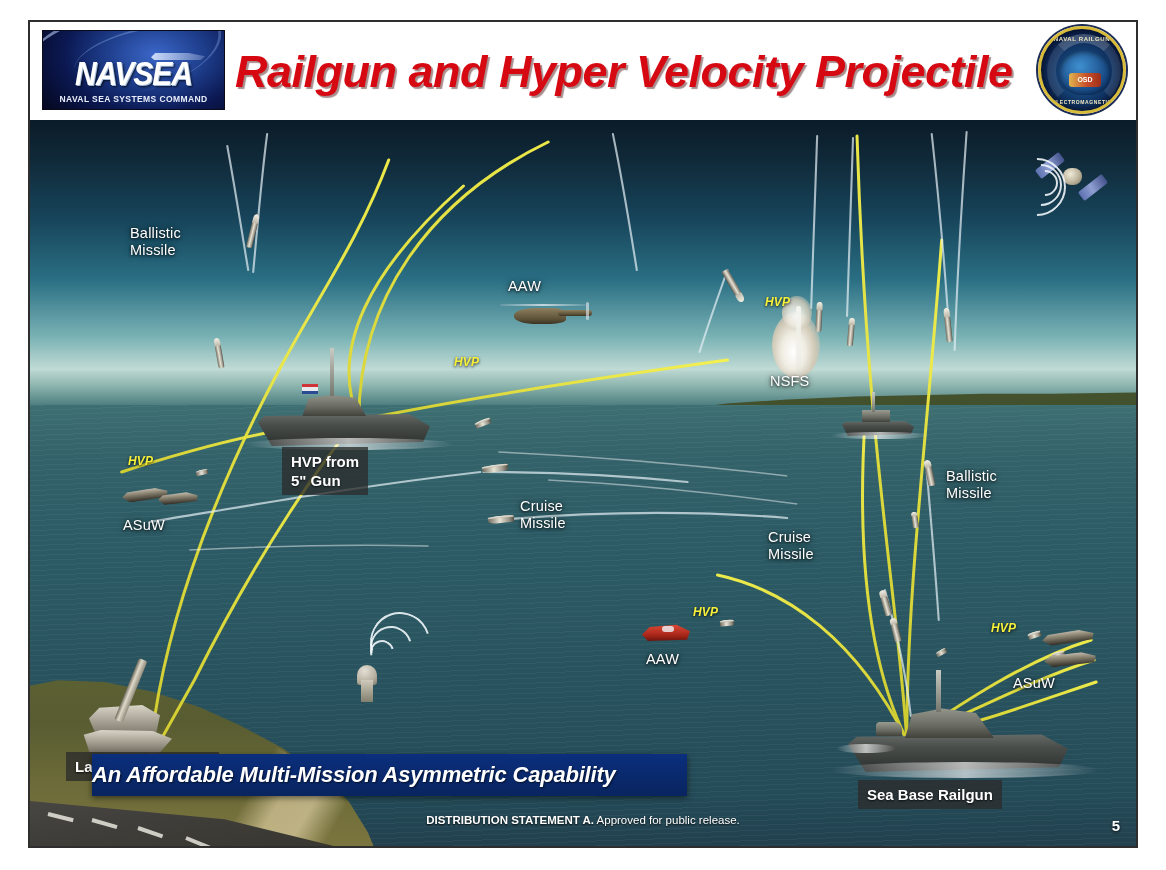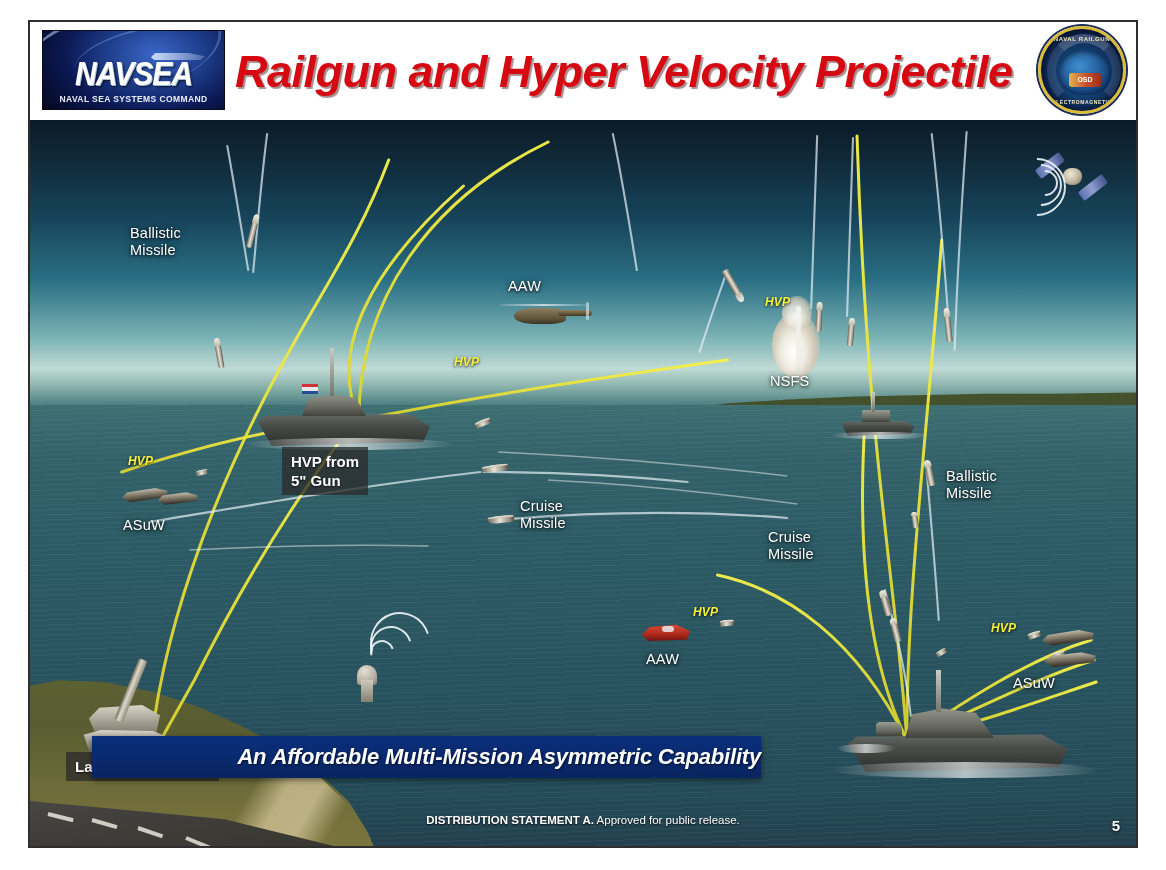--- a/index.html
+++ b/index.html
@@ -258,25 +258,25 @@
     font-weight:bold;
     line-height:19px;
     padding:5px 9px;
     white-space:pre-line;
     text-shadow:0 1px 2px rgba(0,0,0,.8);
   }
 
   
   #tagline-banner{
     position:absolute;
-    left:62px; bottom:72px;
-    width:669px; height:42px;
+    left:62px; bottom:54px;
+    width:595px; height:42px;
     background:linear-gradient(180deg,#0b2f7d 0%, #0a2a70 45%, #09255f 100%);
     box-shadow:0 2px 6px rgba(0,0,0,.5);
-    display:flex; align-items:center; justify-content:flex-end;
+    display:flex; align-items:center; justify-content:flex-start;
   }
   #tagline-text{
     color:#ffffff;
     font-size:22px;
     font-weight:bold;
     font-style:italic;
     letter-spacing:-0.2px;
     text-shadow:1px 1px 2px rgba(0,0,0,.6);
   }
 
@@ -595,20 +595,21 @@
       <div class="lbl" style="left:916px; top:348px;">Ballistic
 Missile</div>
       <div class="lbl hvp" style="left:663px; top:484px;">HVP</div>
       <div class="lbl" style="left:616px; top:531px;">AAW</div>
       <div class="lbl hvp" style="left:961px; top:500px;">HVP</div>
       <div class="lbl" style="left:983px; top:555px;">ASuW</div>
 
       <div class="boxlbl" style="left:252px; top:327px;">HVP from
 5" Gun</div>
       <div class="boxlbl" style="left:36px;  top:632px;">Land Base Railgun</div>
+      <div class="boxlbl" style="left:828px; top:660px;">Sea Base Railgun</div>
 
       <div id="tagline-banner">
         <div id="tagline-text">An Affordable Multi-Mission Asymmetric Capability</div>
       </div>
 
       <div id="distribution">
         <span class="norm">DISTRIBUTION STATEMENT A.</span><span class="light"> Approved for public release.</span>
       </div>
 
       <div id="page-number">5</div>

